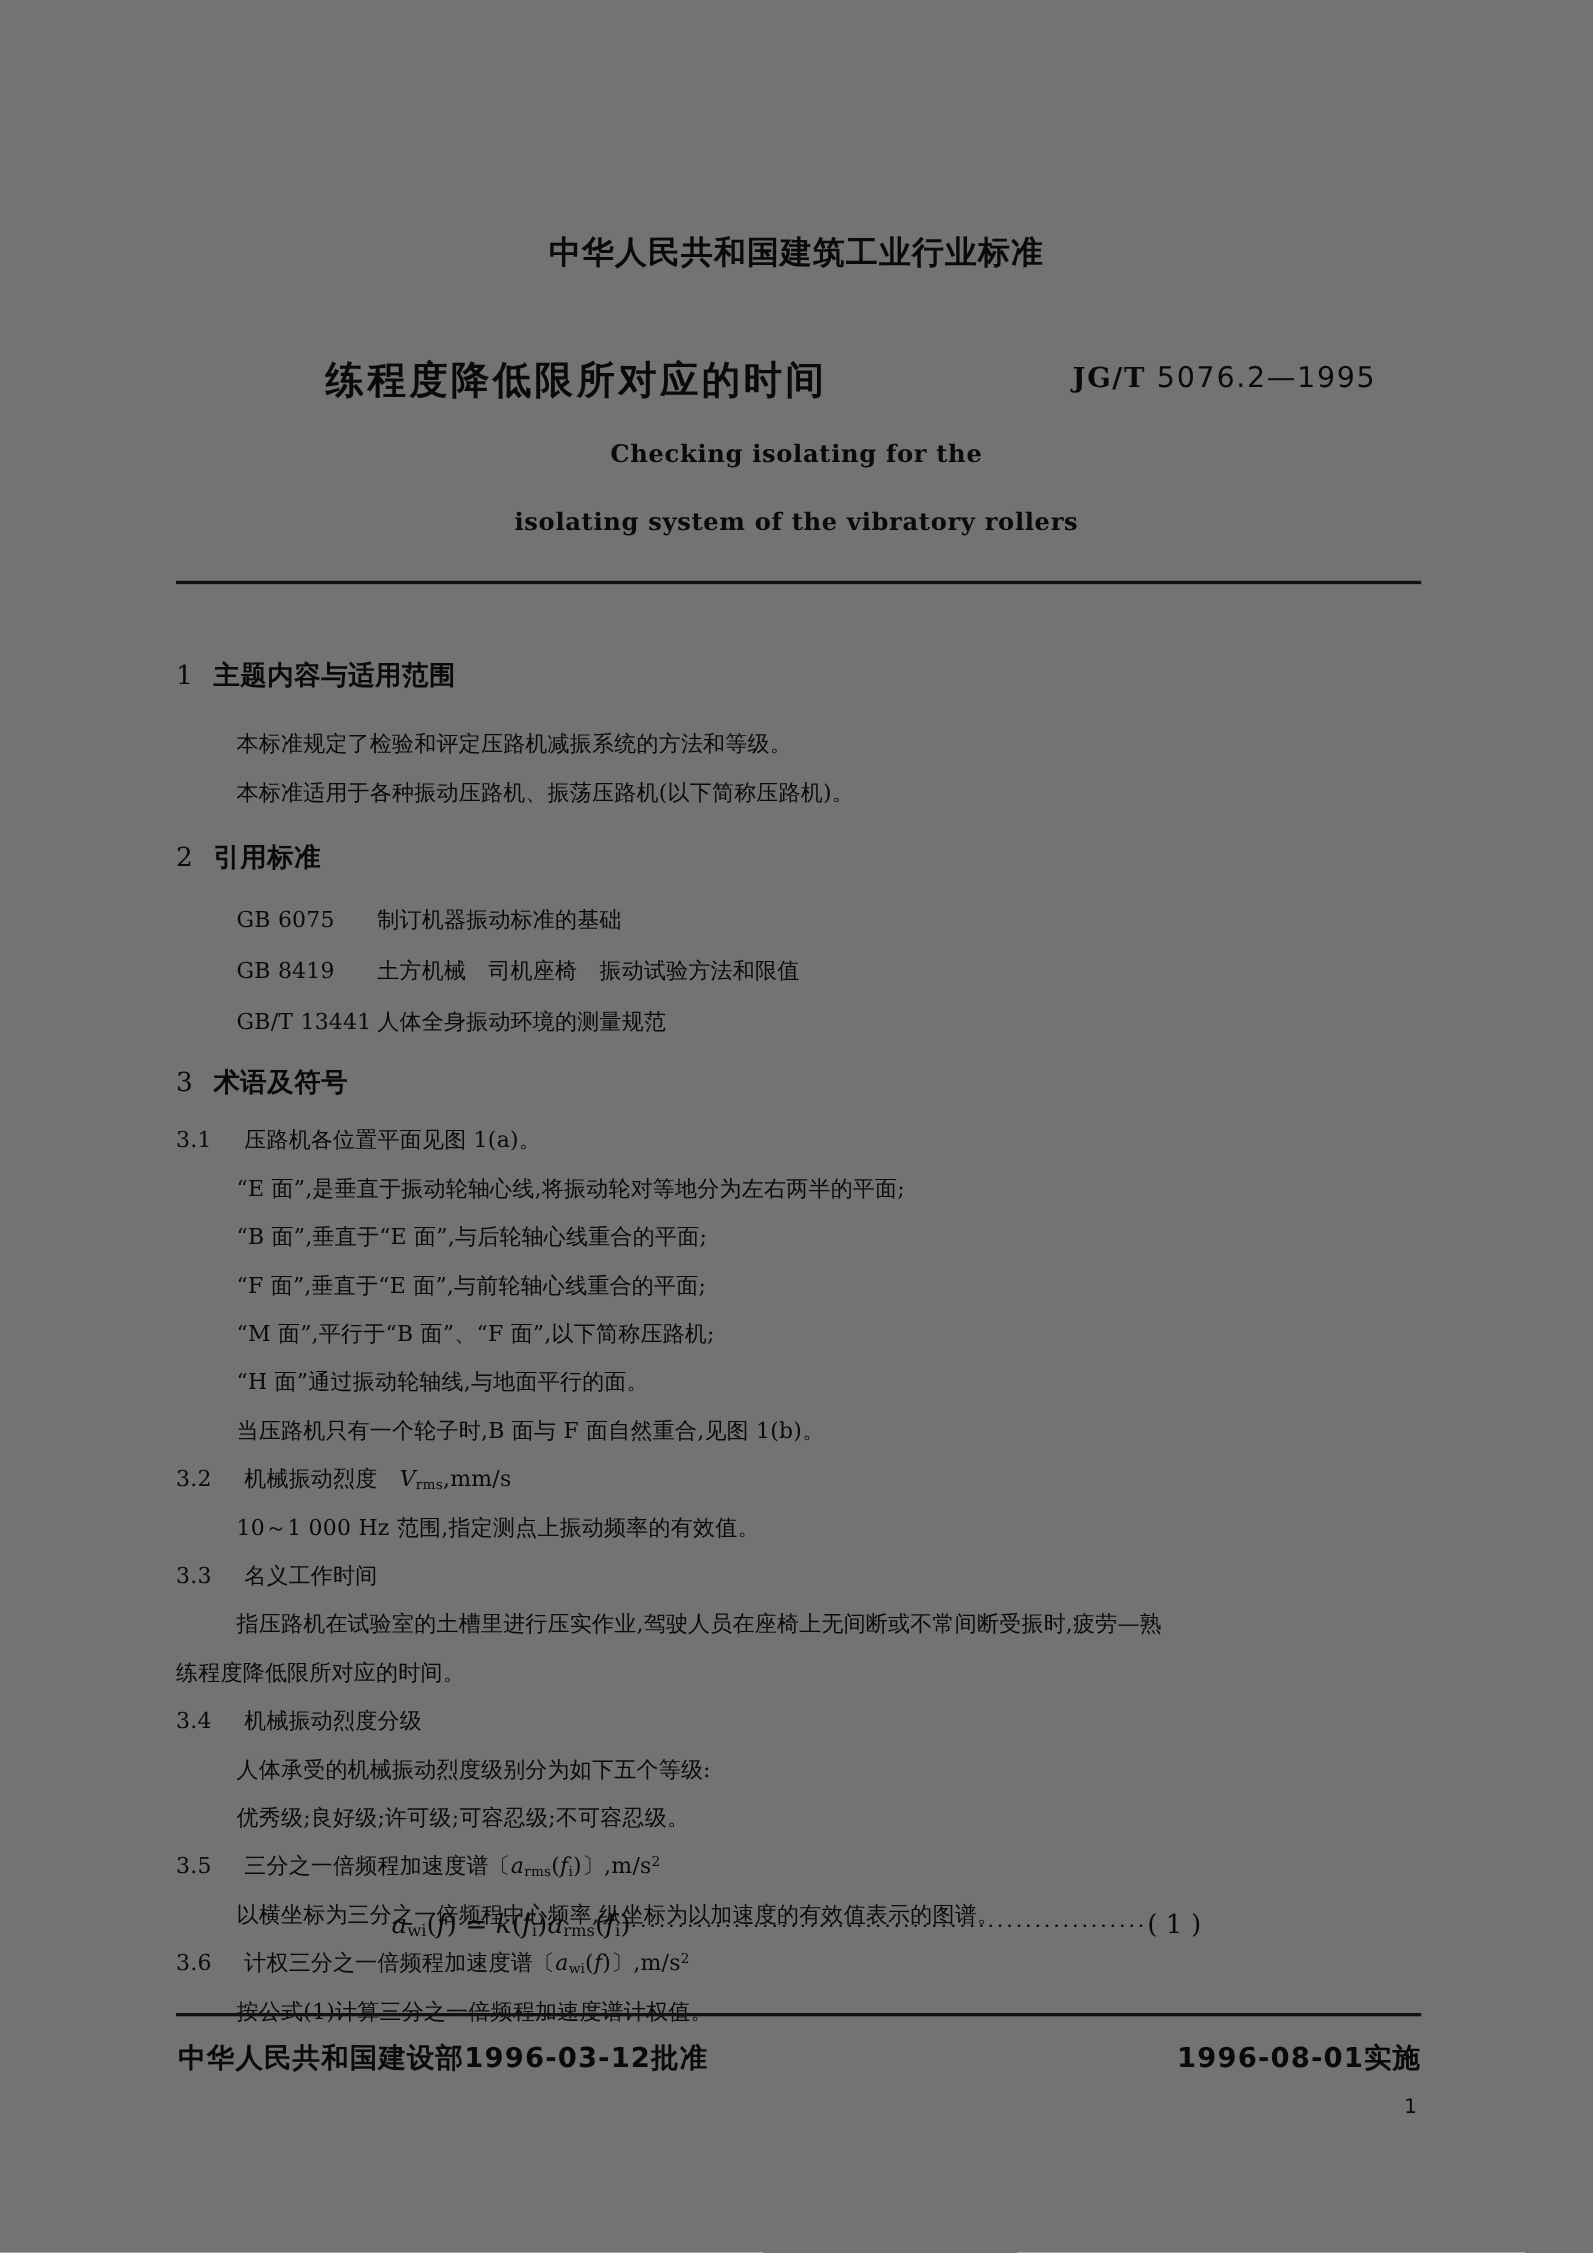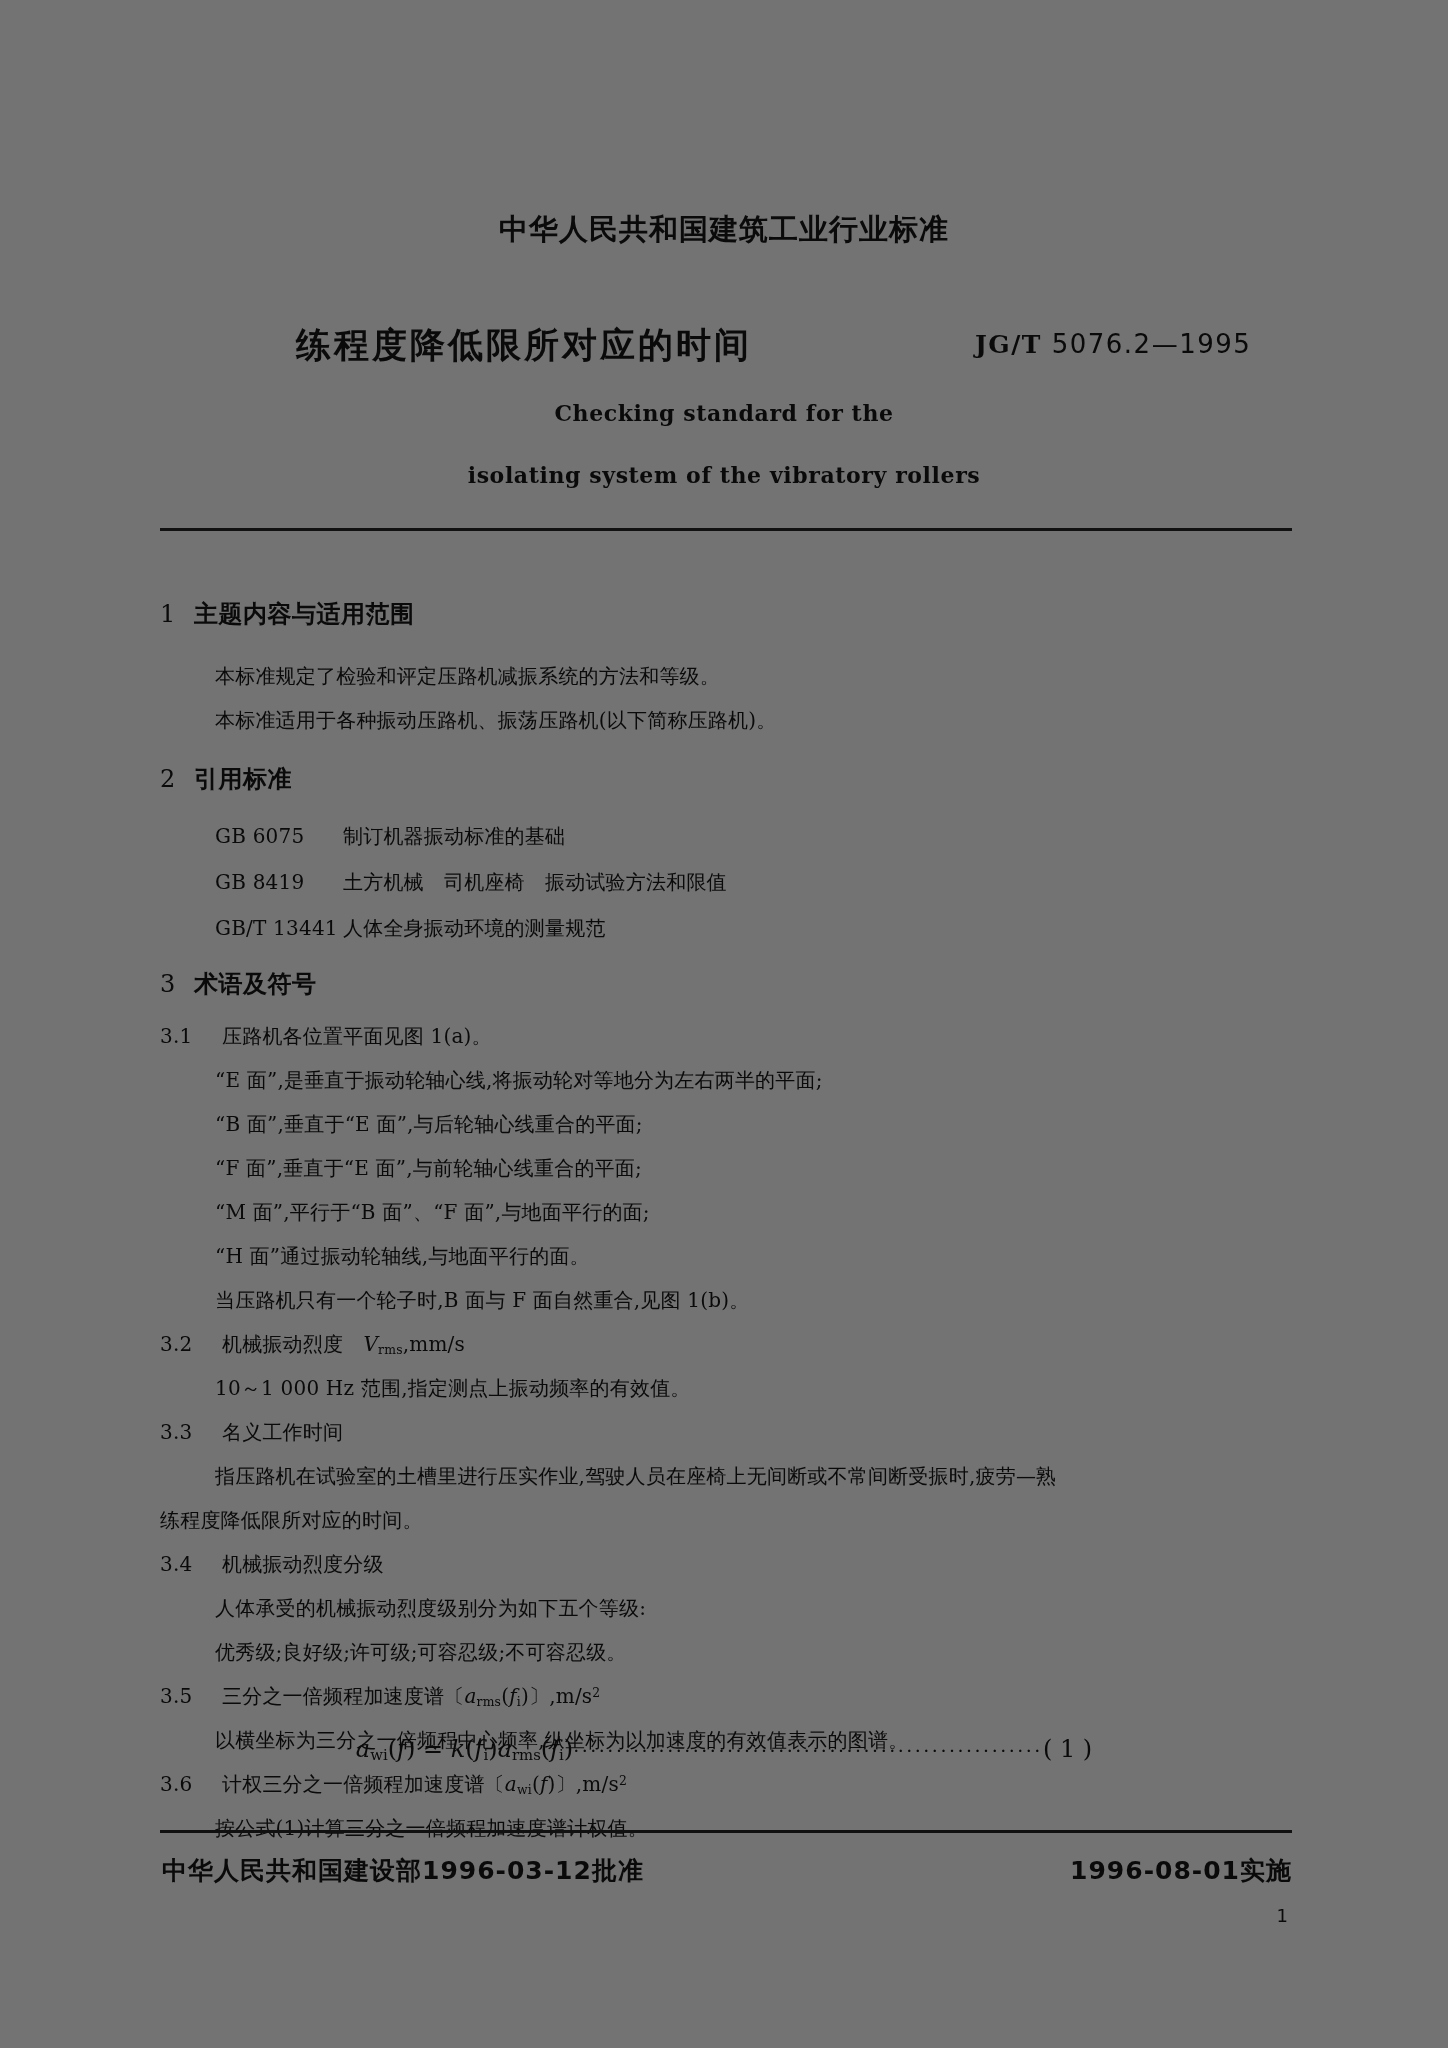--- a/index.html
+++ b/index.html
@@ -184,21 +184,21 @@
   <div class="hdr-org">中华人民共和国建筑工业行业标准</div>
 
   <div class="title-row">
     <div class="title-cn">练程度降低限所对应的时间</div>
     <div class="title-code">
       <span class="serifbold">JG/T</span>
       <span>5076.2—1995</span>
     </div>
   </div>
 
-  <div class="subtitle l1">Checking standard for the</div>
+  <div class="subtitle l1">Checking isolating for the</div>
   <div class="subtitle l2">isolating system of the vibratory rollers</div>
 
   <div class="rule-top"></div>
 
   <div class="body-area">
 
     <div class="ln head indent0" style="top:598px">
       <span class="sec-num num">1</span><span>主题内容与适用范围</span>
     </div>
     <div class="ln indent1" style="top:663px">本标准规定了检验和评定压路机减振系统的方法和等级。</div>
@@ -220,21 +220,21 @@
     <div class="ln head indent0" style="top:968px">
       <span class="sec-num num">3</span><span>术语及符号</span>
     </div>
 
     <div class="ln indent0" style="top:1023px">
       <span class="subsec-num">3.1</span><span>压路机各位置平面见图 1(a)。</span>
     </div>
     <div class="ln indent1" style="top:1067px">“E 面”,是垂直于振动轮轴心线,将振动轮对等地分为左右两半的平面;</div>
     <div class="ln indent1" style="top:1111px">“B 面”,垂直于“E 面”,与后轮轴心线重合的平面;</div>
     <div class="ln indent1" style="top:1155px">“F 面”,垂直于“E 面”,与前轮轴心线重合的平面;</div>
-    <div class="ln indent1" style="top:1199px">“M 面”,平行于“B 面”、“F 面”,与地面平行的面;</div>
+    <div class="ln indent1" style="top:1199px">“M 面”,平行于“B 面”、“F 面”,以下简称压路机;</div>
     <div class="ln indent1" style="top:1243px">“H 面”通过振动轮轴线,与地面平行的面。</div>
     <div class="ln indent1" style="top:1287px">当压路机只有一个轮子时,B 面与 F 面自然重合,见图 1(b)。</div>
 
     <div class="ln indent0" style="top:1331px">
       <span class="subsec-num">3.2</span><span>机械振动烈度　</span><i class="v">V</i><sub class="s">rms</sub><span>,mm/s</span>
     </div>
     <div class="ln indent1" style="top:1375px">10～1 000 Hz 范围,指定测点上振动频率的有效值。</div>
 
     <div class="ln indent0" style="top:1419px">
       <span class="subsec-num">3.3</span><span>名义工作时间</span>

